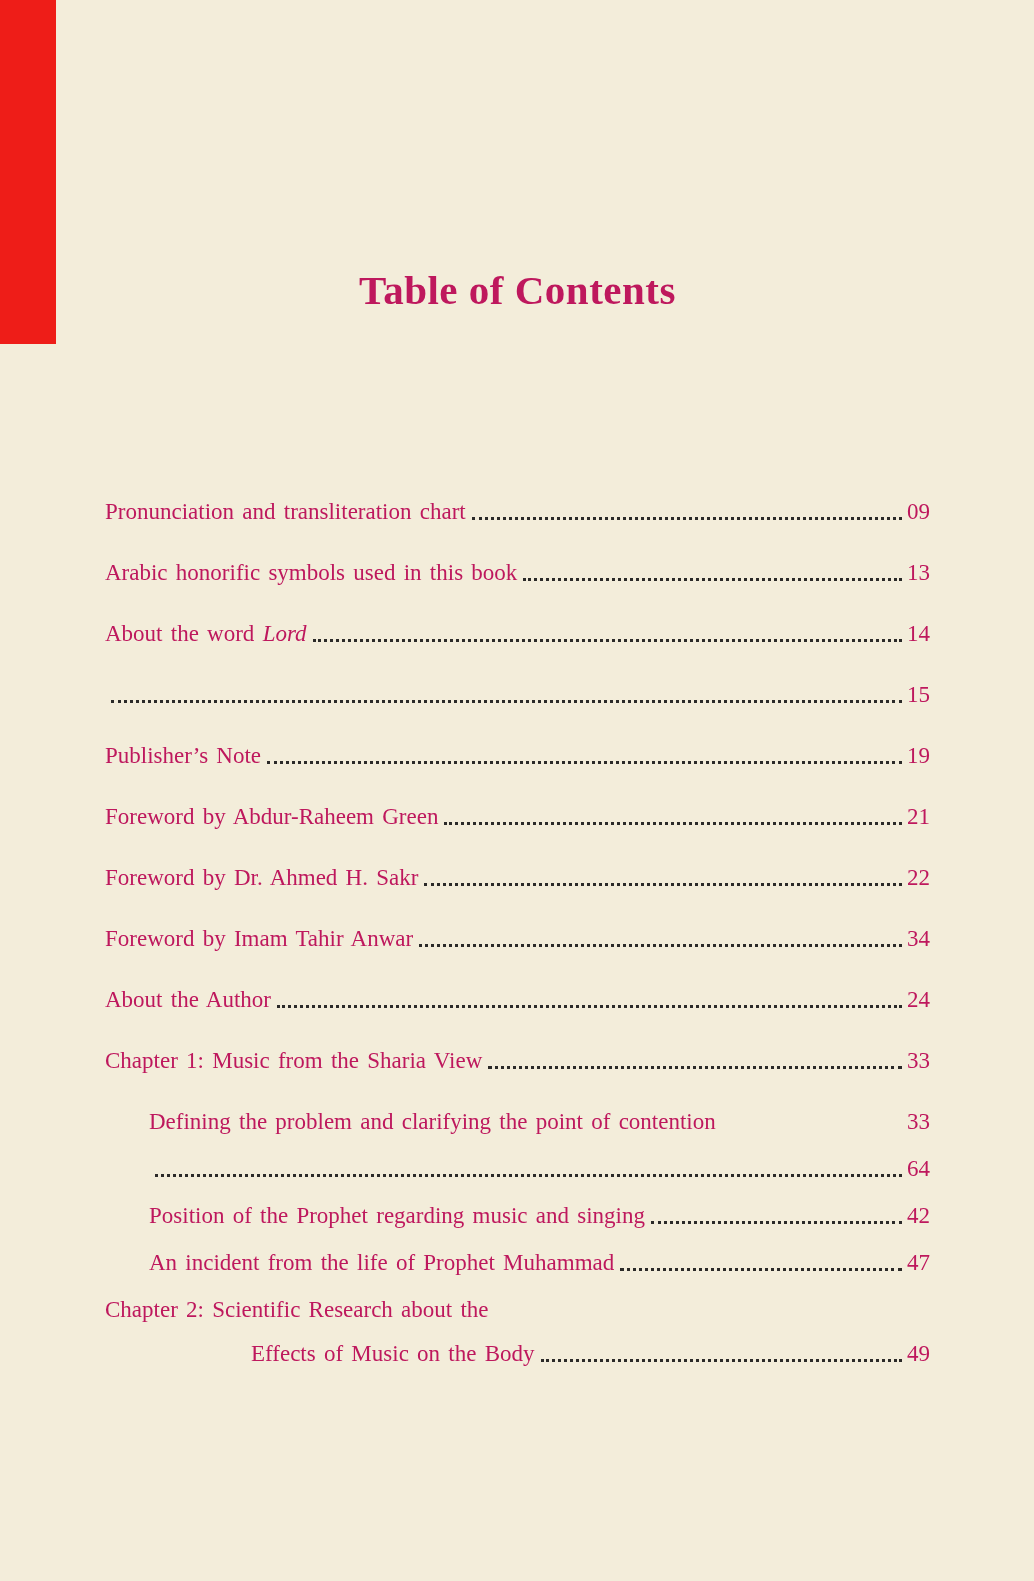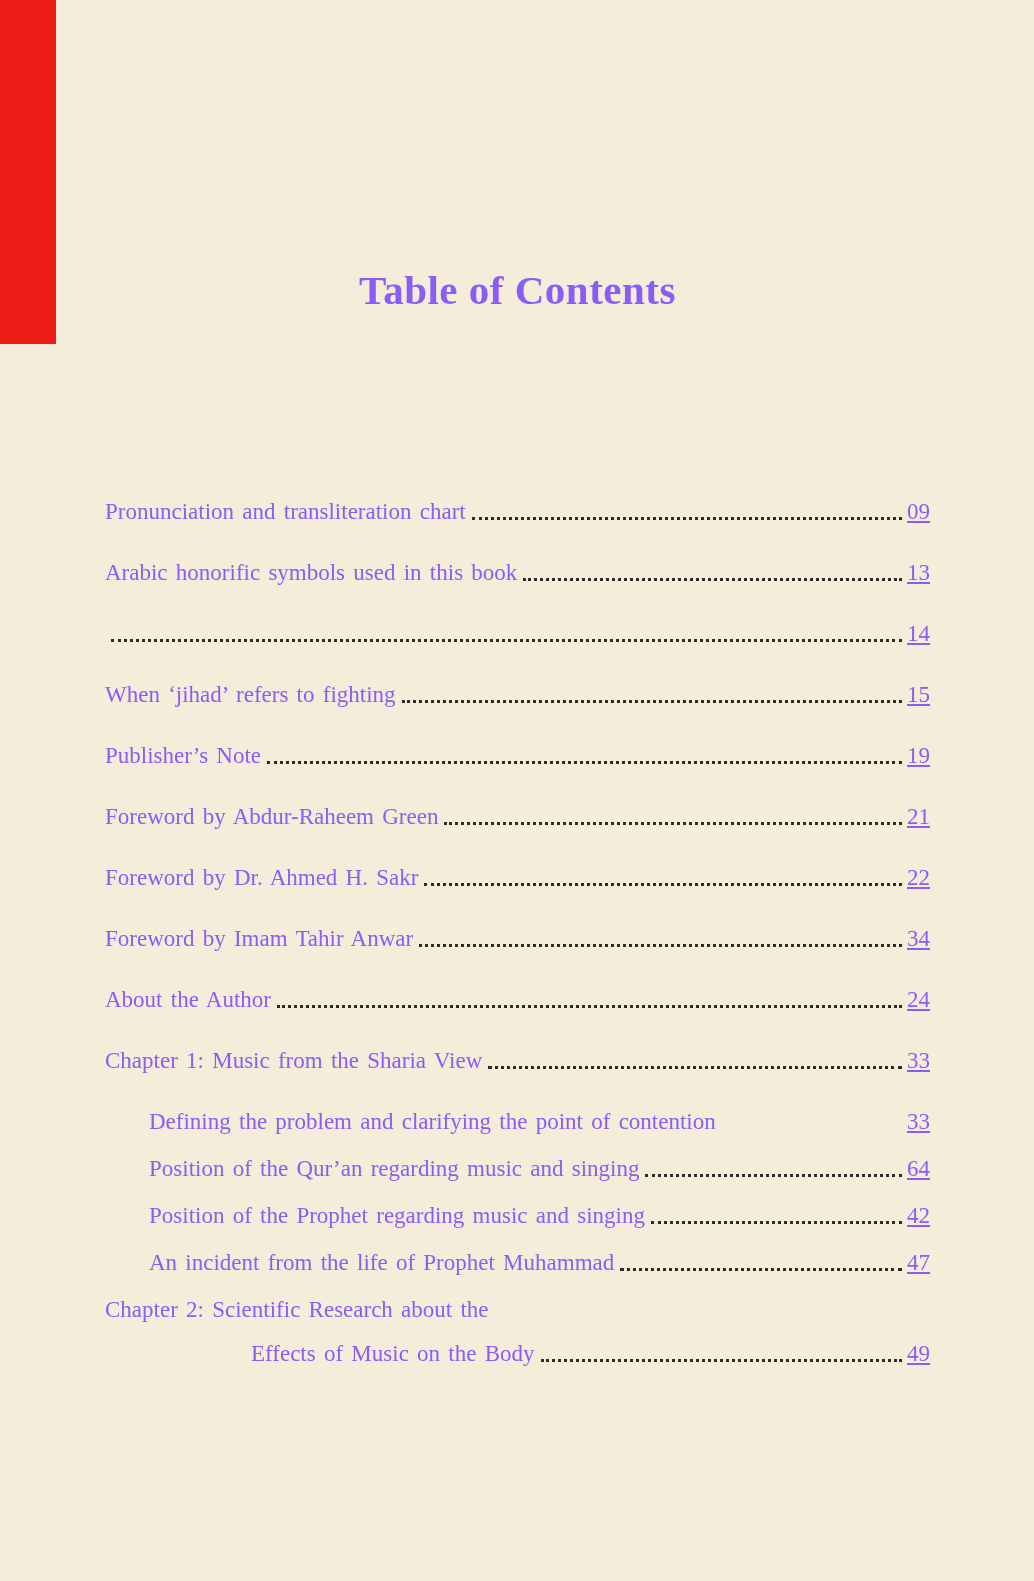--- a/index.html
+++ b/index.html
@@ -67,51 +67,50 @@
   }
   .toc-leader {
     flex: 1 1 auto;
     min-width: 14px;
     align-self: flex-end;
     border-bottom: 3px dotted #2b2a28;
     margin: 0 5px 7px 6px;
   }
   .toc-page {
     white-space: nowrap;
-    text-decoration: underline;
   }
   .toc-page.pushed {
     margin-left: auto;
     padding-left: 14px;
   }
 </style>
 </head>
 <body>
 
-<div class="scan-page" style="background: rgb(243, 237, 218); color: #8b5cf6;">
+<div class="scan-page" style="background: rgb(243, 237, 218); color: #be185d;">
   <div class="spine-strip" style="background: rgb(238, 29, 24);"></div>
   <div class="content">
     <h1 class="toc-title">Table of Contents</h1>
     <div class="toc-list">
         <div class="toc-row indent0">
           <span class="toc-label">Pronunciation and transliteration chart</span>
           <span class="toc-leader"></span>
           <span class="toc-page">09</span>
         </div>
         <div class="toc-row indent0">
           <span class="toc-label">Arabic honorific symbols used in this book</span>
           <span class="toc-leader"></span>
           <span class="toc-page">13</span>
         </div>
         <div class="toc-row indent0">
+          <span class="toc-label">About the word <i>Lord</i></span>
           <span class="toc-leader"></span>
           <span class="toc-page">14</span>
         </div>
         <div class="toc-row indent0">
-          <span class="toc-label">When ‘jihad’ refers to fighting</span>
           <span class="toc-leader"></span>
           <span class="toc-page">15</span>
         </div>
         <div class="toc-row indent0">
           <span class="toc-label">Publisher’s Note</span>
           <span class="toc-leader"></span>
           <span class="toc-page">19</span>
         </div>
         <div class="toc-row indent0">
           <span class="toc-label">Foreword by Abdur-Raheem Green</span>
@@ -136,21 +135,20 @@
         <div class="toc-row indent0">
           <span class="toc-label">Chapter 1: Music from the Sharia View</span>
           <span class="toc-leader"></span>
           <span class="toc-page">33</span>
         </div>
         <div class="toc-row indent1">
           <span class="toc-label">Defining the problem and clarifying the point of contention</span>
           <span class="toc-page pushed">33</span>
         </div>
         <div class="toc-row indent1">
-          <span class="toc-label">Position of the Qur’an regarding music and singing</span>
           <span class="toc-leader"></span>
           <span class="toc-page">64</span>
         </div>
         <div class="toc-row indent1">
           <span class="toc-label">Position of the Prophet regarding music and singing</span>
           <span class="toc-leader"></span>
           <span class="toc-page">42</span>
         </div>
         <div class="toc-row indent1">
           <span class="toc-label">An incident from the life of Prophet Muhammad</span>

